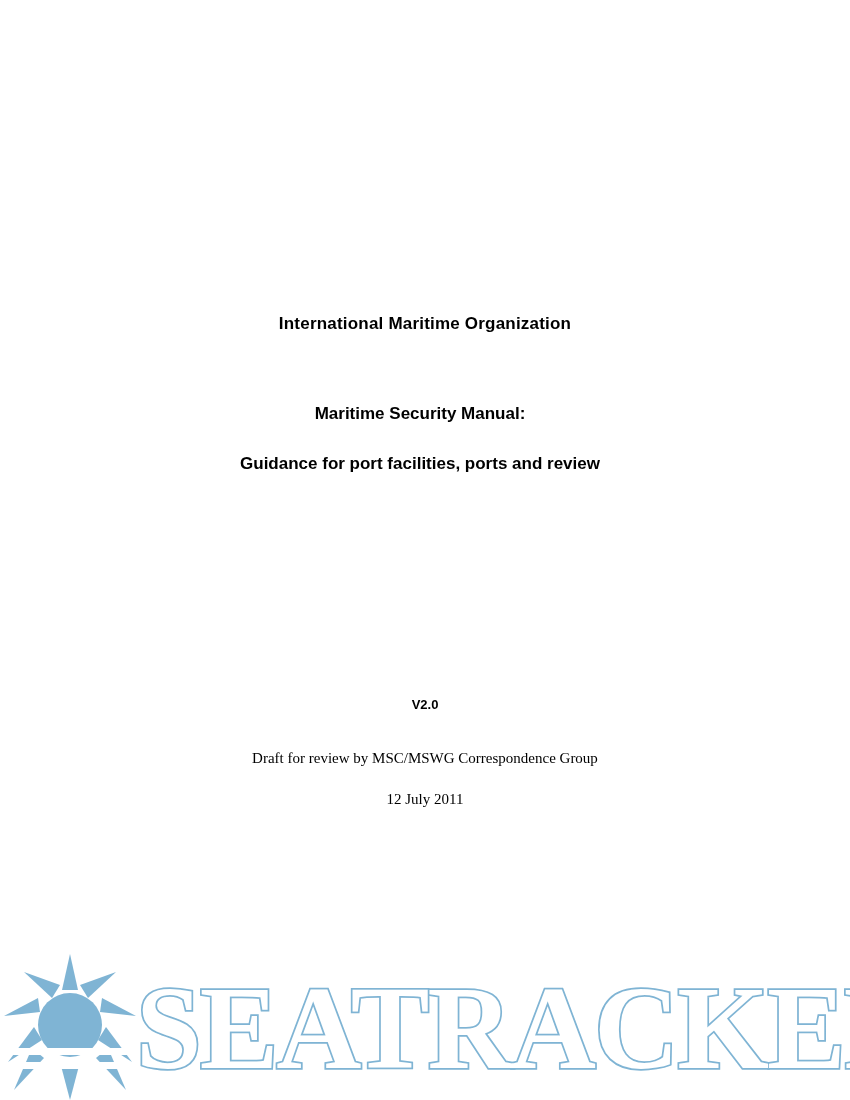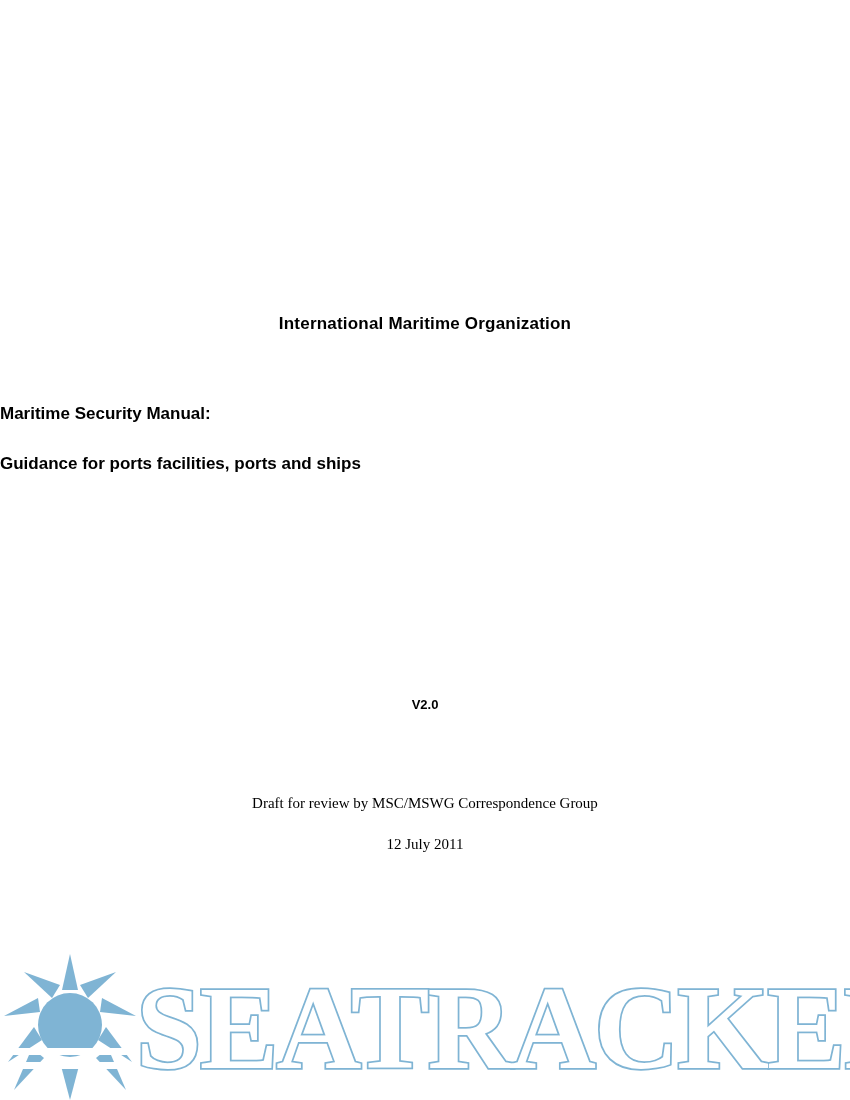--- a/index.html
+++ b/index.html
@@ -35,21 +35,21 @@
     font-weight: bold;
     letter-spacing: 0.2px;
     line-height: 1.4;
   }
 
   .manual-block {
     position: absolute;
     left: 0;
     right: 10px;
     top: 402px;
-    text-align: left;
+    text-align: center;
   }
 
   .manual-title {
     font-size: 17px;
     font-weight: bold;
     line-height: 1.4;
   }
 
   .manual-subtitle {
     font-size: 17px;
@@ -68,21 +68,21 @@
 
   .version {
     font-size: 13px;
     font-weight: bold;
   }
 
   .draft-block {
     position: absolute;
     left: 0;
     right: 0;
-    top: 793px;
+    top: 748px;
     text-align: center;
     font-family: "Liberation Serif", serif;
   }
 
   .draft-line {
     font-size: 15px;
     line-height: 1.4;
   }
 
   .draft-date {
@@ -120,21 +120,21 @@
 <body>
 
 <div class="page">
 
   <div class="title-block">
     <div class="org-name">International Maritime Organization</div>
   </div>
 
   <div class="manual-block">
     <div class="manual-title">Maritime Security Manual:</div>
-    <div class="manual-subtitle">Guidance for ports facilities, ports and ships</div>
+    <div class="manual-subtitle">Guidance for port facilities, ports and review</div>
   </div>
 
   <div class="version-block">
     <div class="version">V2.0</div>
   </div>
 
   <div class="draft-block">
     <div class="draft-line">Draft for review by MSC/MSWG Correspondence Group</div>
     <div class="draft-date">12 July 2011</div>
   </div>

